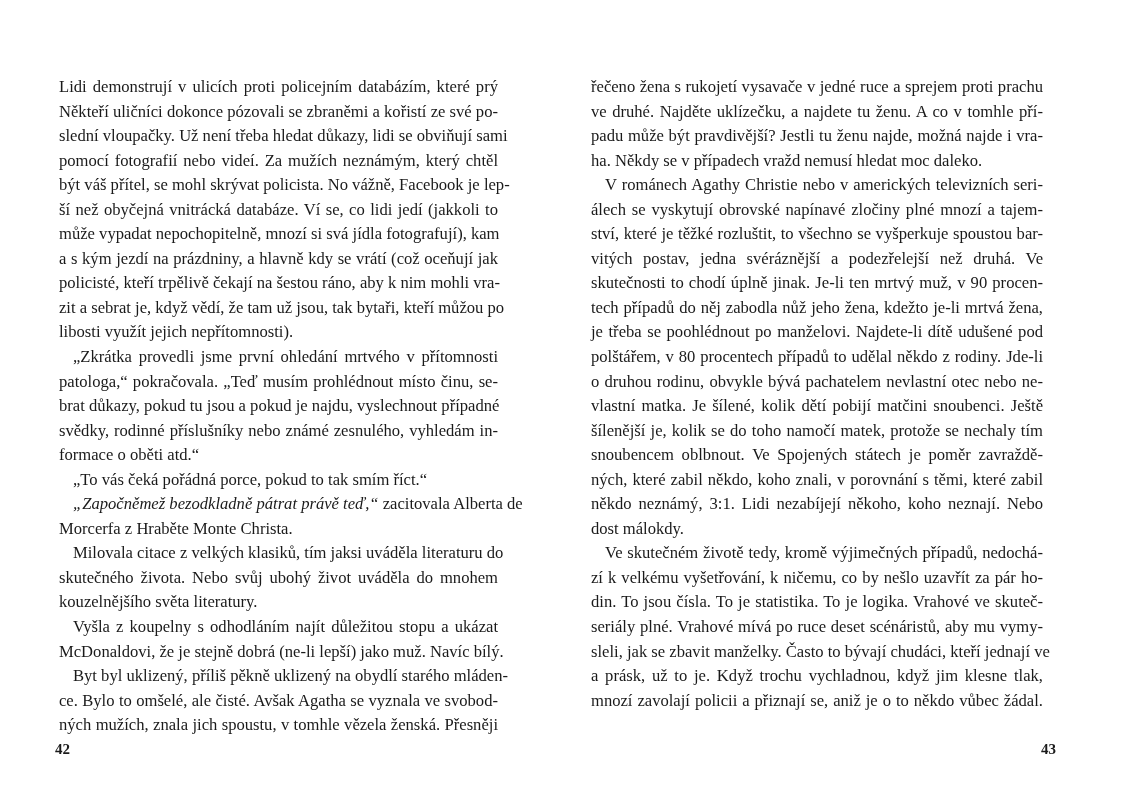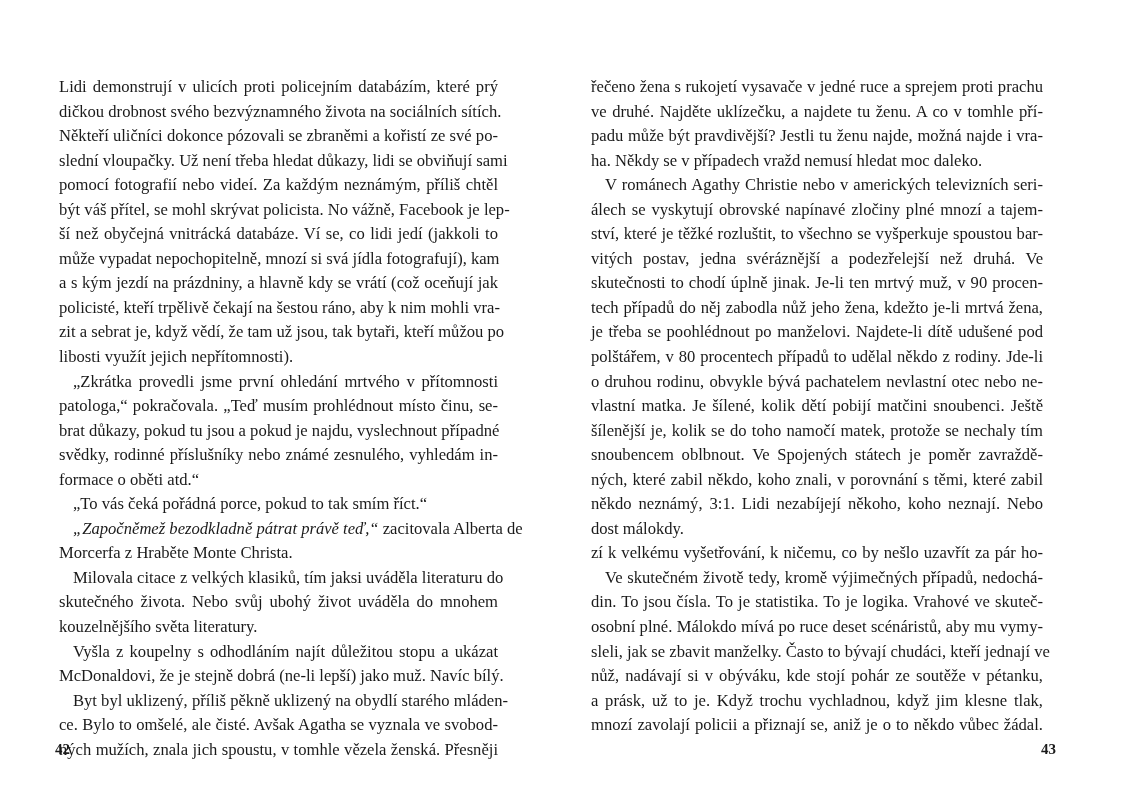--- a/index.html
+++ b/index.html
@@ -61,24 +61,23 @@
     .page-left .page-number { left: 55px; }
     .page-right .page-number { left: 508px; }
   </style>
 </head>
 <body>
 
 <div class="spread">
   <div class="page page-left">
     <div class="text-block" id="left-text">
         <span class="line">Lidi demonstrují v ulicích proti policejním databázím, které prý</span>
-        <span class="line">dičkou drobnost svého bezvýznamného života na sociálních sítích.</span>
         <span class="line">Někteří uličníci dokonce pózovali se zbraněmi a kořistí ze své po-</span>
         <span class="line">slední vloupačky. Už není třeba hledat důkazy, lidi se obviňují sami</span>
-        <span class="line">pomocí fotografií nebo videí. Za každým neznámým, příliš chtěl</span>
+        <span class="line">pomocí fotografií nebo videí. Za mužích neznámým, který chtěl</span>
         <span class="line">být váš přítel, se mohl skrývat policista. No vážně, Facebook je lep-</span>
         <span class="line">ší než obyčejná vnitrácká databáze. Ví se, co lidi jedí (jakkoli to</span>
         <span class="line">může vypadat nepochopitelně, mnozí si svá jídla fotografují), kam</span>
         <span class="line">a s kým jezdí na prázdniny, a hlavně kdy se vrátí (což oceňují jak</span>
         <span class="line">policisté, kteří trpělivě čekají na šestou ráno, aby k nim mohli vra-</span>
         <span class="line">zit a sebrat je, když vědí, že tam už jsou, tak bytaři, kteří můžou po</span>
         <span class="line last">libosti využít jejich nepřítomnosti).</span>
         <span class="line indent">„Zkrátka provedli jsme první ohledání mrtvého v přítomnosti</span>
         <span class="line">patologa,“ pokračovala. „Teď musím prohlédnout místo činu, se-</span>
         <span class="line">brat důkazy, pokud tu jsou a pokud je najdu, vyslechnout případné</span>
@@ -112,24 +111,23 @@
         <span class="line">tech případů do něj zabodla nůž jeho žena, kdežto je-li mrtvá žena,</span>
         <span class="line">je třeba se poohlédnout po manželovi. Najdete-li dítě udušené pod</span>
         <span class="line">polštářem, v 80 procentech případů to udělal někdo z rodiny. Jde-li</span>
         <span class="line">o druhou rodinu, obvykle bývá pachatelem nevlastní otec nebo ne-</span>
         <span class="line">vlastní matka. Je šílené, kolik dětí pobijí matčini snoubenci. Ještě</span>
         <span class="line">šílenější je, kolik se do toho namočí matek, protože se nechaly tím</span>
         <span class="line">snoubencem oblbnout. Ve Spojených státech je poměr zavraždě-</span>
         <span class="line">ných, které zabil někdo, koho znali, v porovnání s těmi, které zabil</span>
         <span class="line">někdo neznámý, 3:1. Lidi nezabíjejí někoho, koho neznají. Nebo</span>
         <span class="line last">dost málokdy.</span>
+        <span class="line indent">Ve skutečném životě tedy, kromě výjimečných případů, nedochá-</span>
         <span class="line">zí k velkému vyšetřování, k ničemu, co by nešlo uzavřít za pár ho-</span>
-        <span class="line indent">Ve skutečném životě tedy, kromě výjimečných případů, nedochá-</span>
         <span class="line">din. To jsou čísla. To je statistika. To je logika. Vrahové ve skuteč-</span>
-        <span class="line">osobní plné. Málokdo mívá po ruce deset scénáristů, aby mu vymy-</span>
+        <span class="line">seriály plné. Vrahové mívá po ruce deset scénáristů, aby mu vymy-</span>
         <span class="line">sleli, jak se zbavit manželky. Často to bývají chudáci, kteří jednají ve</span>
-        <span class="line">nůž, nadávají si v obýváku, kde stojí pohár ze soutěže v pétanku,</span>
         <span class="line">a prásk, už to je. Když trochu vychladnou, když jim klesne tlak,</span>
         <span class="line">mnozí zavolají policii a přiznají se, aniž je o to někdo vůbec žádal.</span>
       </div>
     <div class="page-number">43</div>
   </div>
 </div>
 
 </body></html>

